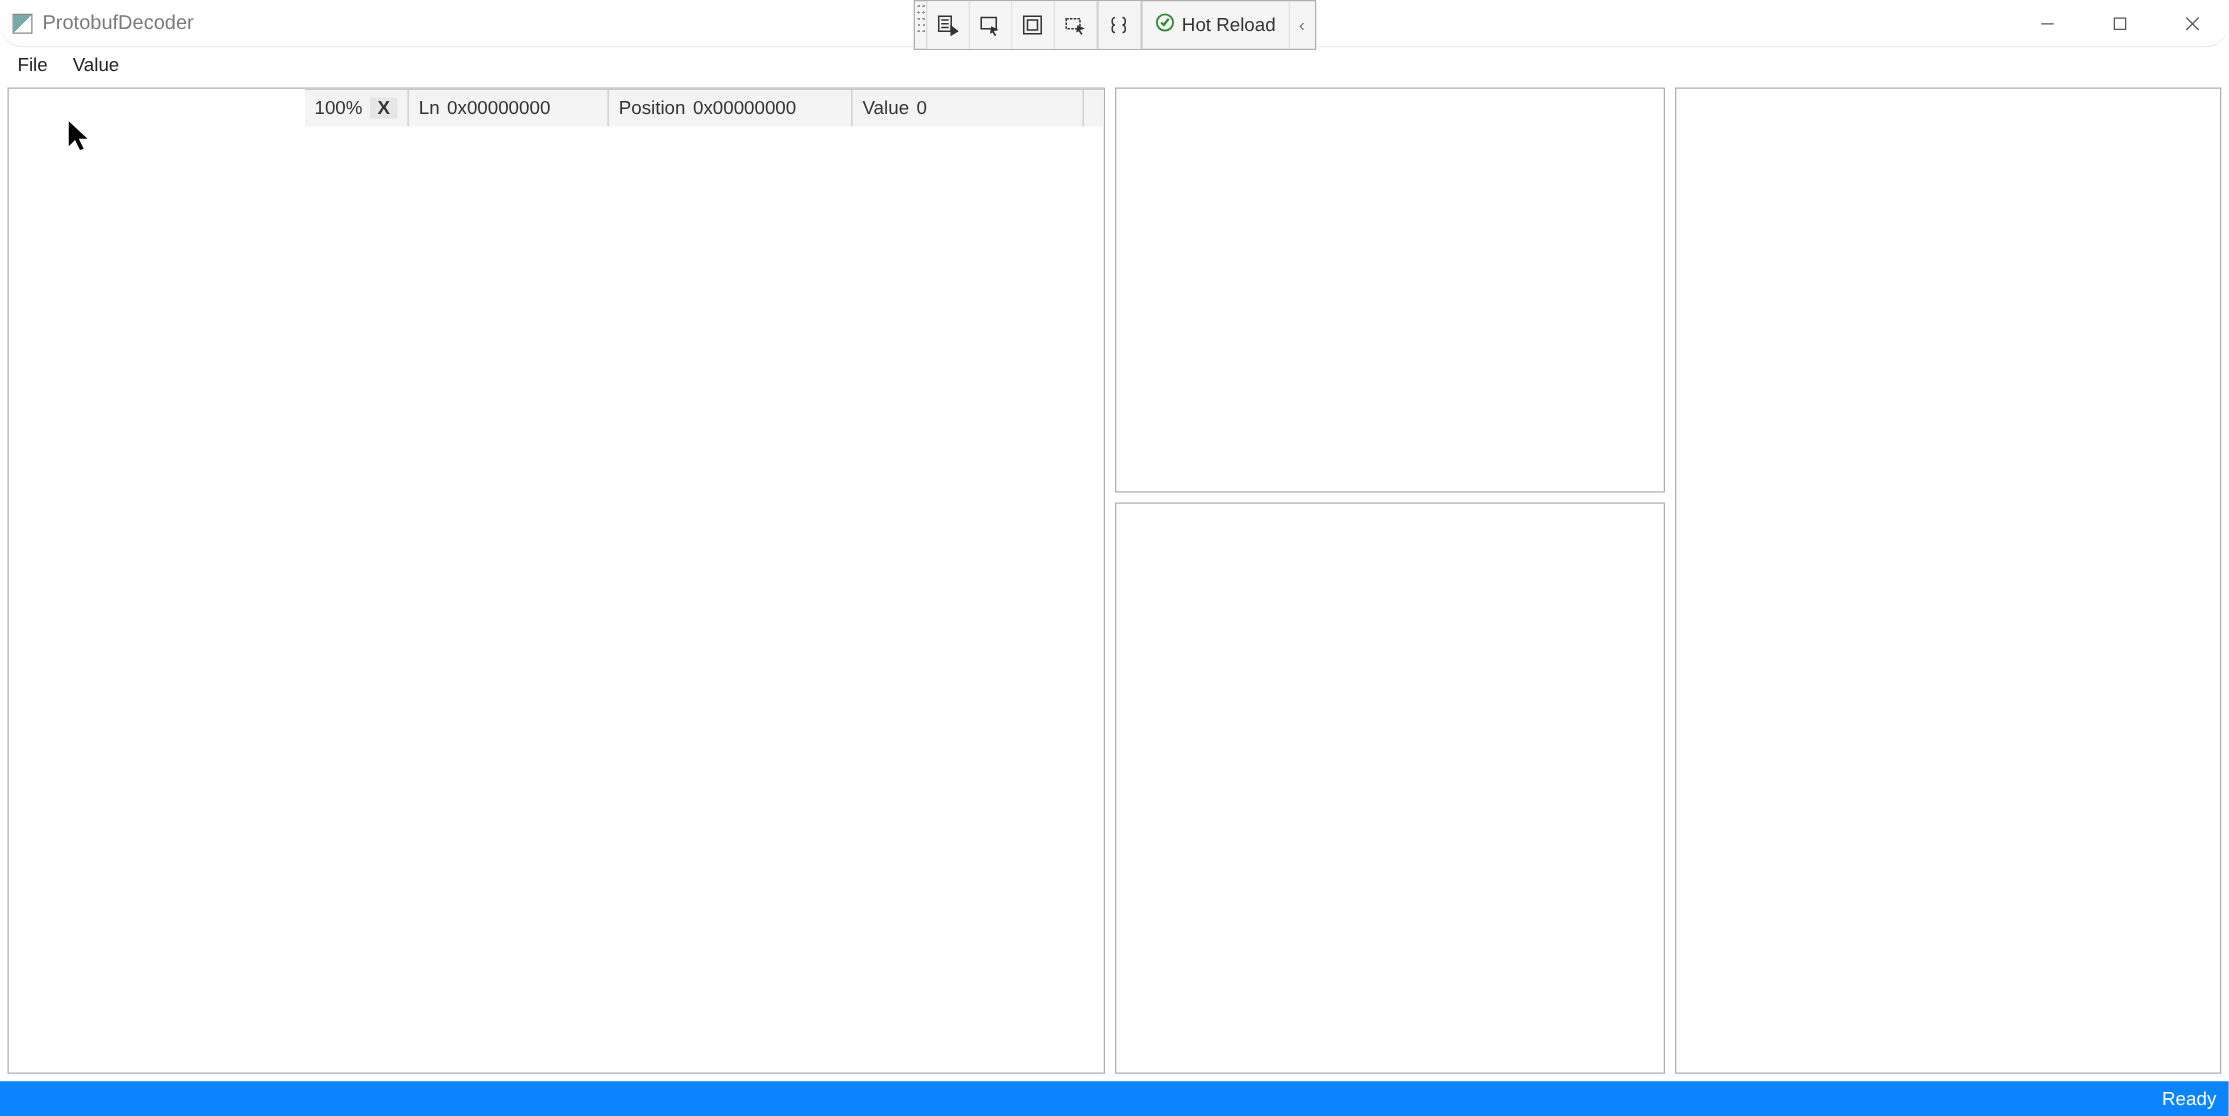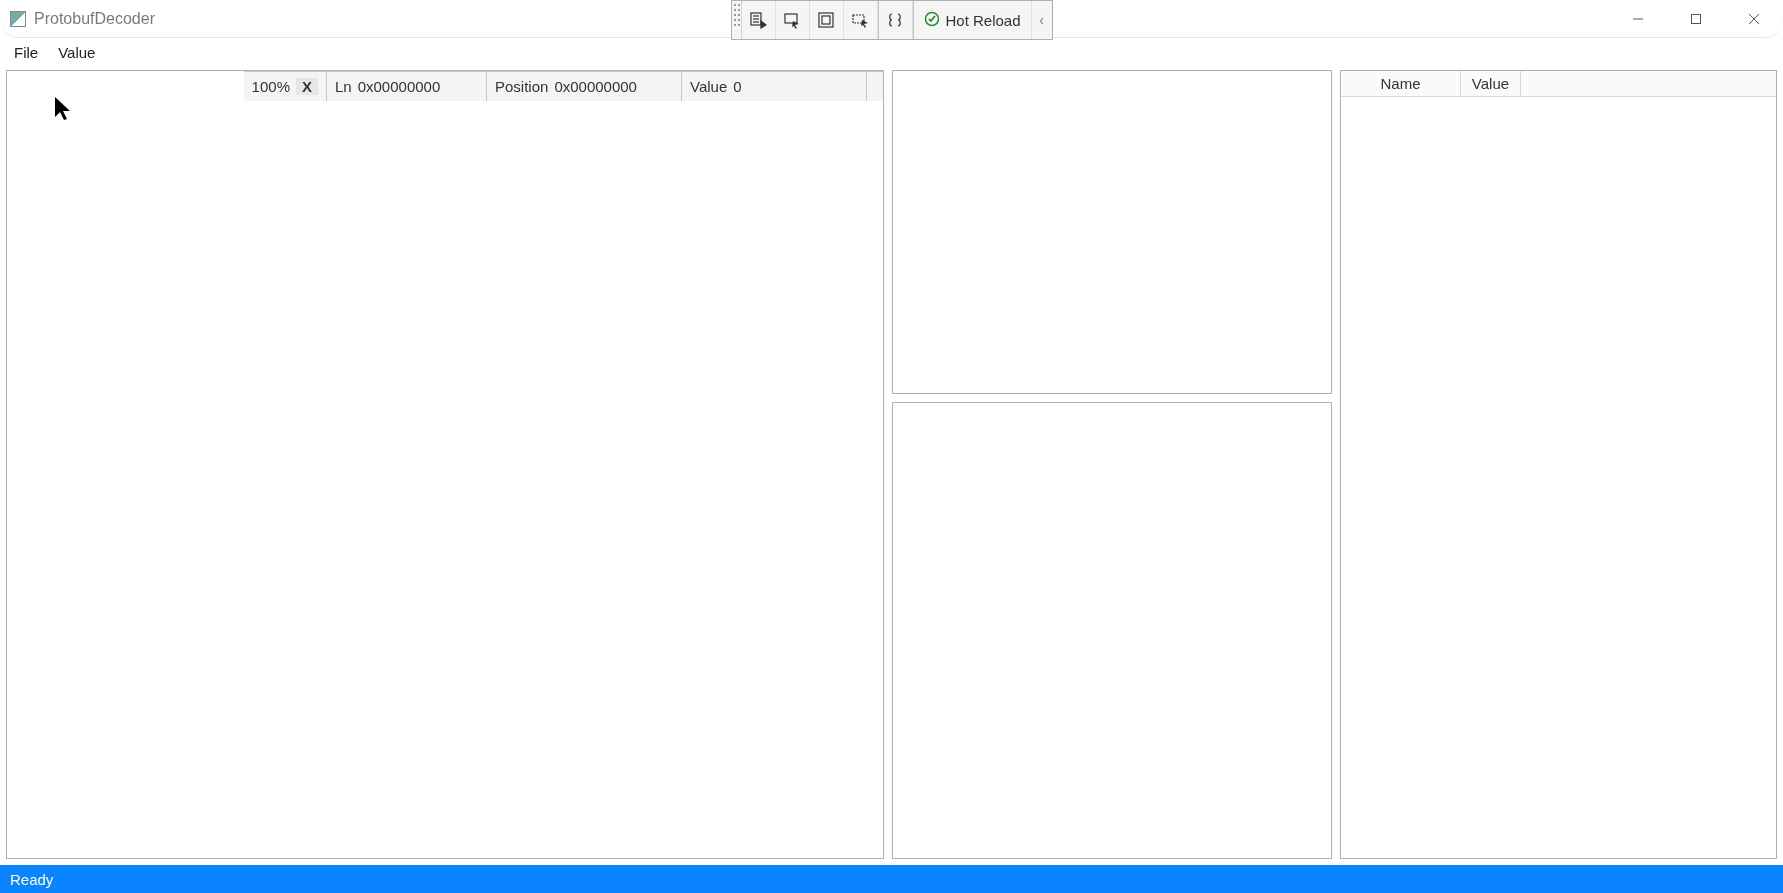--- a/index.html
+++ b/index.html
@@ -182,20 +182,21 @@
 
   
   .statusbar {
     position:absolute; left:0; right:0; bottom:0;
     height:28px;
     background:#0a84ff;
     color:#ffffff;
     display:flex; align-items:center;
     padding:0 10px;
     font-size:15px;
+    justify-content:flex-end;
   }
 
   
   .fake-cursor {
     position:absolute;
     width:20px; height:28px;
     pointer-events:none;
   }
   .fake-cursor svg { width:100%; height:100%; }
 </style>
@@ -319,24 +320,20 @@
       <div class="foot-cell" style="flex:1; border-right:none"></div>
     </div>
   </div>
 
   <div class="mid-col">
     <div class="pane mid-top"></div>
     <div class="pane mid-bot"></div>
   </div>
 
   <div class="pane right-pane">
-    <div class="grid-header">
-      <div class="grid-col name">Name</div>
-      <div class="grid-col value">Value</div>
-    </div>
     <div style="flex:1"></div>
   </div>
 
 </div>
 
 <div class="statusbar">
   <span>Ready</span>
 </div>
 
 </body></html>

